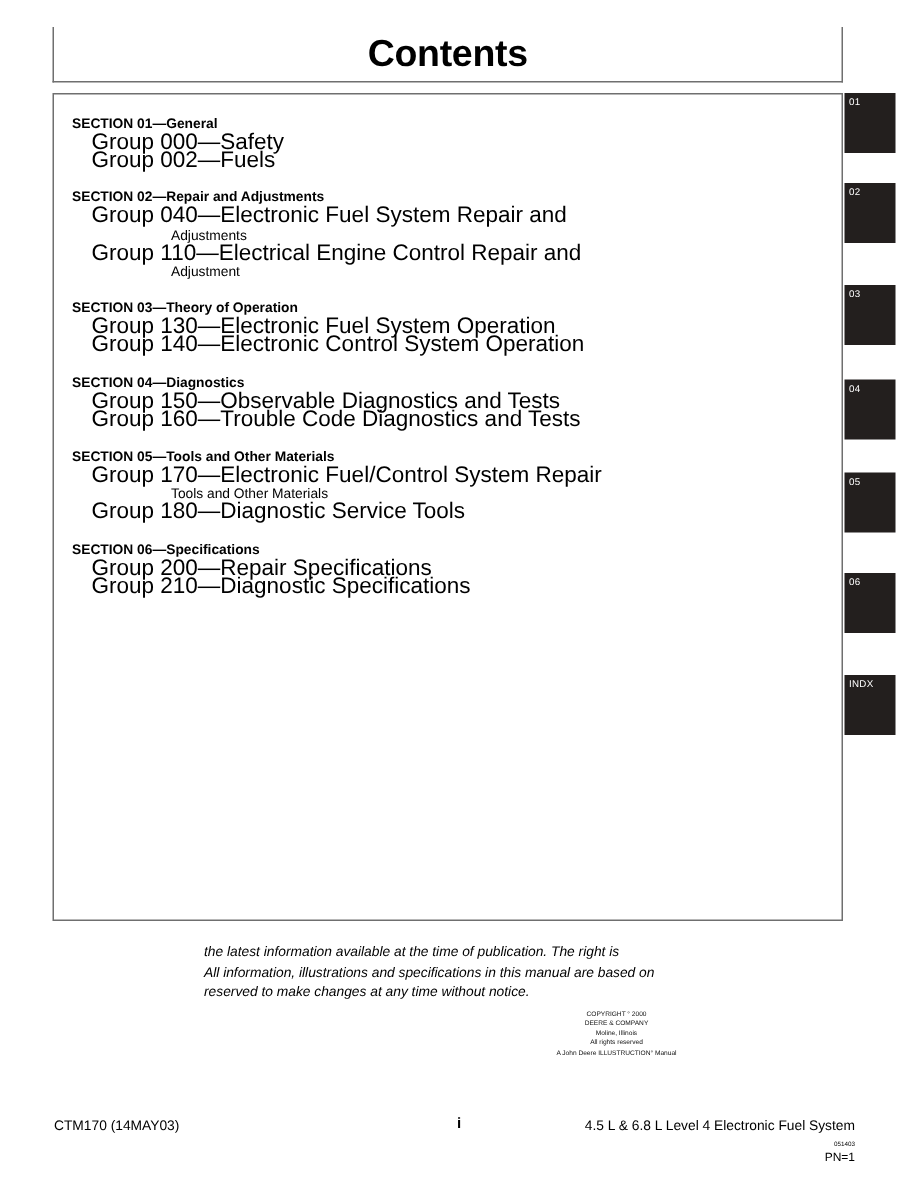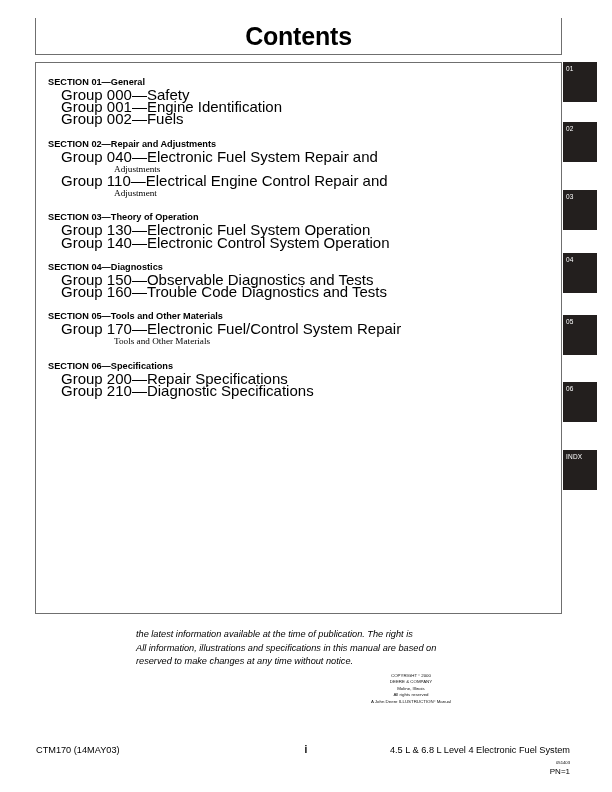--- a/index.html
+++ b/index.html
@@ -74,21 +74,20 @@
     font-size: 15px;
     line-height: 12.2px;
     padding-left: 13px;
     white-space: nowrap;
   }
   .group-cont {
     font-size: 9.2px;
     line-height: 12.2px;
     padding-left: 66px;
     white-space: nowrap;
-    font-family: Liberation Serif, serif;
   }
 
   
   #notice {
     position: absolute;
     left: 100px;
     top: 565px;
     width: 350px;
     font-size: 9.2px;
     font-style: italic;
@@ -167,21 +166,20 @@
 
   <div id="title-box">
     <div id="page-title">Contents</div>
   </div>
 
   <div id="content-box">
     <div id="toc">
         <div class="section-block">
           <div class="section-title">SECTION 01—General</div>
           <div class="group-line">Group 000—Safety</div>
-          <div class="group-line">Group 001—Engine Identification</div>
           <div class="group-line">Group 002—Fuels</div>
         </div>
         <div class="section-block">
           <div class="section-title">SECTION 02—Repair and Adjustments</div>
           <div class="group-line">Group 040—Electronic Fuel System Repair and</div>
           <div class="group-cont">Adjustments</div>
           <div class="group-line">Group 110—Electrical Engine Control Repair and</div>
           <div class="group-cont">Adjustment</div>
         </div>
         <div class="section-block">
@@ -191,20 +189,21 @@
         </div>
         <div class="section-block">
           <div class="section-title">SECTION 04—Diagnostics</div>
           <div class="group-line">Group 150—Observable Diagnostics and Tests</div>
           <div class="group-line">Group 160—Trouble Code Diagnostics and Tests</div>
         </div>
         <div class="section-block">
           <div class="section-title">SECTION 05—Tools and Other Materials</div>
           <div class="group-line">Group 170—Electronic Fuel/Control System Repair</div>
           <div class="group-cont">Tools and Other Materials</div>
+          <div class="group-line">Group 180—Diagnostic Service Tools</div>
         </div>
         <div class="section-block">
           <div class="section-title">SECTION 06—Specifications</div>
           <div class="group-line">Group 200—Repair Specifications</div>
           <div class="group-line">Group 210—Diagnostic Specifications</div>
         </div>
       </div>
 
     <div id="notice">
       <div>the latest information available at the time of publication. The right is</div>

